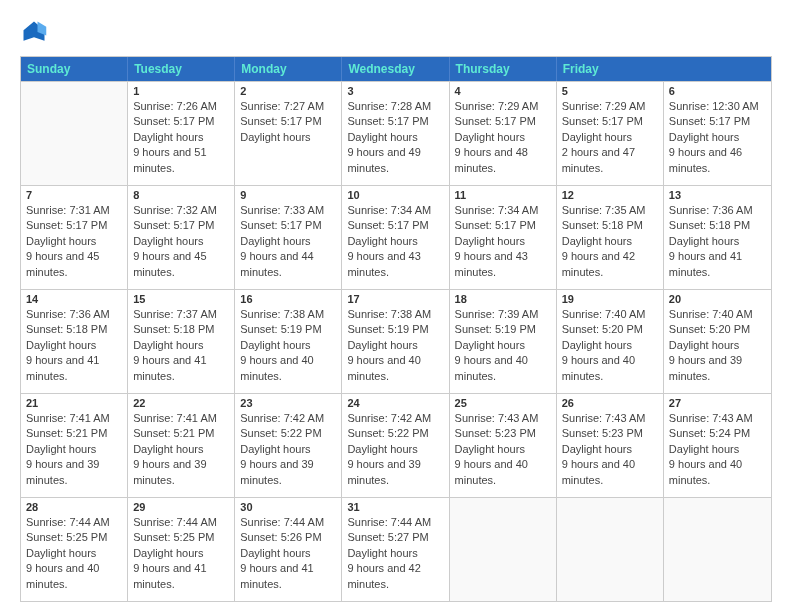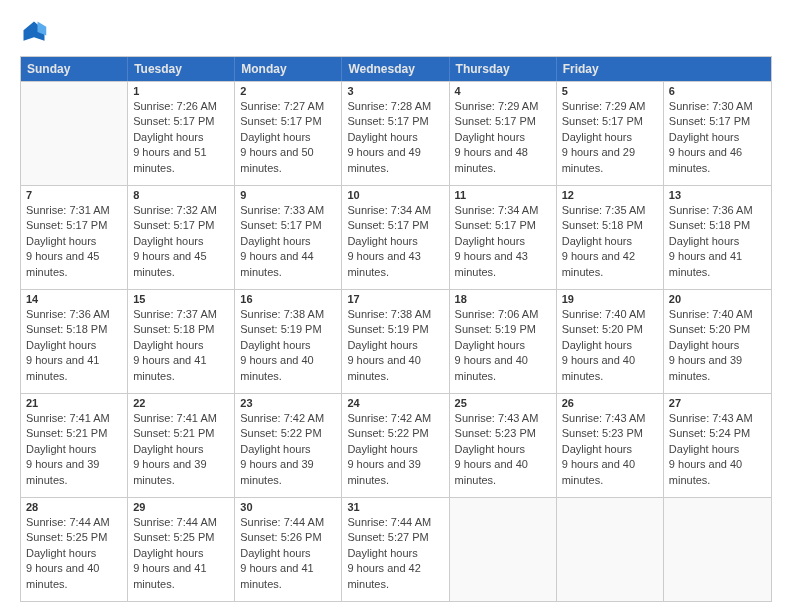--- a/index.html
+++ b/index.html
@@ -58,21 +58,21 @@
       display: flex;
       flex-direction: column;
       border: 1px solid #ccc;
     }
     .cal-header {
       display: grid;
       grid-template-columns: repeat(7, 1fr);
       background: #2a6bbf;
     }
     .cal-header-cell {
-      color: #e5e5e5;
+      color: #5eead4;
       font-size: 12px;
       font-weight: bold;
       padding: 5px 6px;
       text-align: left;
       border-right: 1px solid #4a80cc;
     }
     .cal-header-cell:last-child { border-right: none; }
     .cal-body {
       display: flex;
       flex-direction: column;
@@ -151,21 +151,20 @@
               <div>Daylight hours</div>
               <div>9 hours and 51 minutes.</div>
             </div>
           </div>
           <div class="cal-cell">
             <div class="day-num">2</div>
             <div class="cell-text">
               <div>Sunrise: 7:27 AM</div>
               <div>Sunset: 5:17 PM</div>
               <div>Daylight hours</div>
-              <div>9 hours and 50 minutes.</div>
             </div>
           </div>
           <div class="cal-cell">
             <div class="day-num">3</div>
             <div class="cell-text">
               <div>Sunrise: 7:28 AM</div>
               <div>Sunset: 5:17 PM</div>
               <div>Daylight hours</div>
               <div>9 hours and 49 minutes.</div>
             </div>
@@ -178,27 +177,27 @@
               <div>Daylight hours</div>
               <div>9 hours and 48 minutes.</div>
             </div>
           </div>
           <div class="cal-cell">
             <div class="day-num">5</div>
             <div class="cell-text">
               <div>Sunrise: 7:29 AM</div>
               <div>Sunset: 5:17 PM</div>
               <div>Daylight hours</div>
-              <div>9 hours and 29 minutes.</div>
+              <div>2 hours and 47 minutes.</div>
             </div>
           </div>
           <div class="cal-cell">
             <div class="day-num">6</div>
             <div class="cell-text">
-              <div>Sunrise: 7:30 AM</div>
+              <div>Sunrise: 12:30 AM</div>
               <div>Sunset: 5:17 PM</div>
               <div>Daylight hours</div>
               <div>9 hours and 46 minutes.</div>
             </div>
           </div>
         </div>
         <div class="cal-row">
           <div class="cal-cell">
             <div class="day-num">7</div>
             <div class="cell-text">
@@ -296,21 +295,21 @@
             <div class="cell-text">
               <div>Sunrise: 7:38 AM</div>
               <div>Sunset: 5:19 PM</div>
               <div>Daylight hours</div>
               <div>9 hours and 40 minutes.</div>
             </div>
           </div>
           <div class="cal-cell">
             <div class="day-num">18</div>
             <div class="cell-text">
-              <div>Sunrise: 7:06 AM</div>
+              <div>Sunrise: 7:39 AM</div>
               <div>Sunset: 5:19 PM</div>
               <div>Daylight hours</div>
               <div>9 hours and 40 minutes.</div>
             </div>
           </div>
           <div class="cal-cell">
             <div class="day-num">19</div>
             <div class="cell-text">
               <div>Sunrise: 7:40 AM</div>
               <div>Sunset: 5:20 PM</div>

